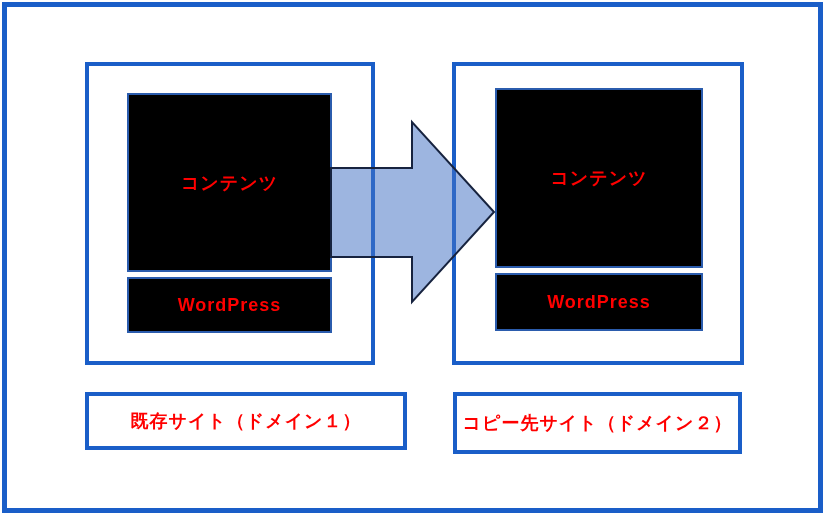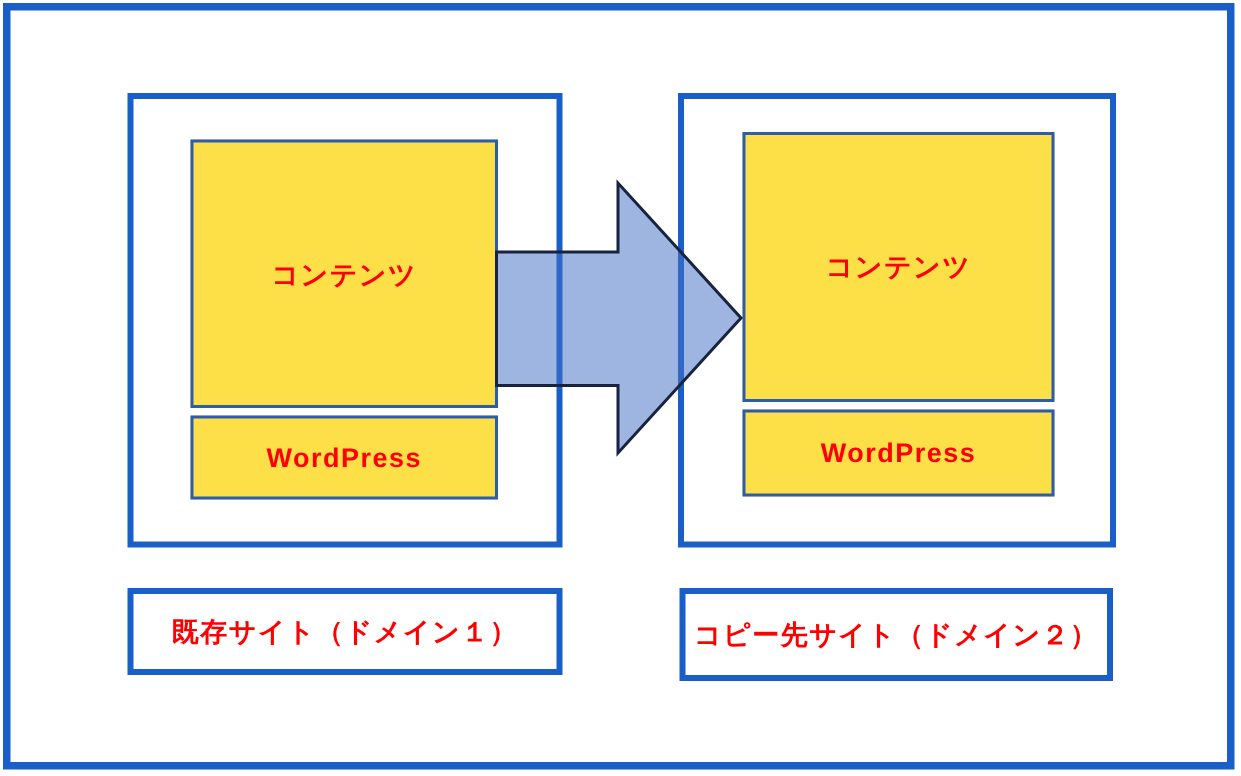--- a/index.html
+++ b/index.html
@@ -17,32 +17,32 @@
   .frame{
     left:2px;top:2px;width:821px;height:511px;
     border:5px solid var(--frame-blue);background:transparent;
   }
   .site-box{
     border:4px solid var(--frame-blue);background:#ffffff;
   }
   .site-left{left:85px;top:62px;width:290px;height:303px;}
   .site-right{left:452px;top:62px;width:292px;height:303px;}
   .inner-box{
-    border:2px solid var(--inner-border-blue);background:#fde047;
+    border:2px solid var(--inner-border-blue);background:#000000;
     display:flex;align-items:center;justify-content:center;
   }
   .content-left{left:127px;top:93px;width:205px;height:179px;}
   .wp-left{left:127px;top:277px;width:205px;height:56px;}
   .content-right{left:495px;top:88px;width:208px;height:180px;}
   .wp-right{left:495px;top:273px;width:208px;height:58px;}
   .caption-box{
     border:4px solid var(--frame-blue);background:#ffffff;
     display:flex;align-items:center;justify-content:center;
   }
-  .caption-left{left:85px;top:392px;width:290px;height:58px;}
+  .caption-left{left:85px;top:392px;width:322px;height:58px;}
   .caption-right{left:453px;top:392px;width:289px;height:62px;}
   .red-label{
     color:var(--label-red);font-weight:bold;font-size:18px;
     letter-spacing:1px;white-space:nowrap;
   }
   .arrow-layer{
     left:0;top:0;width:827px;height:517px;z-index:5;pointer-events:none;
   }
 </style>
 </head>

